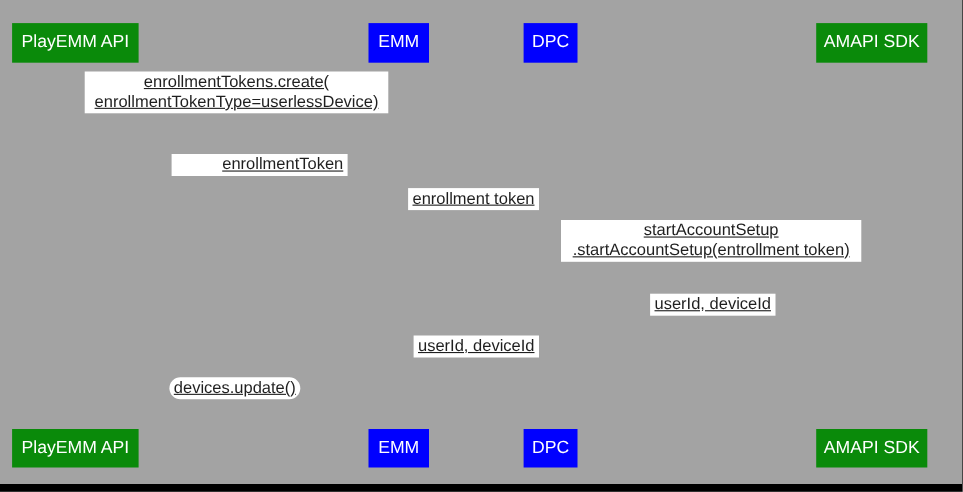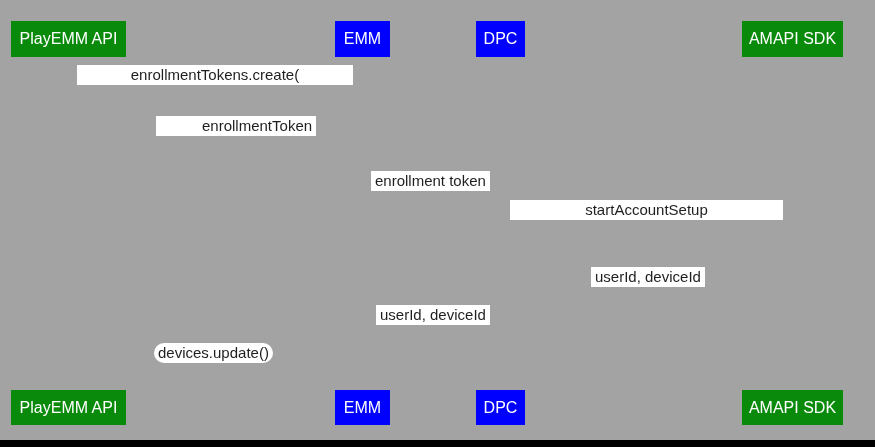--- a/index.html
+++ b/index.html
@@ -27,47 +27,50 @@
   }
   .msg {
     position: absolute;
     background: #ffffff;
     color: #1f1f1f;
     font-size: 15px;
     line-height: 18px;
     padding: 1px 4px;
     text-align: center;
     white-space: nowrap;
+    text-decoration: underline;
   }
   .msg span { display: block; }
 </style>
 </head>
 <body>
 
 <div class="canvas">
 
   <div class="actor" style="left: 11px; top: 21px; width: 115px; background-color: rgb(10, 138, 10);">PlayEMM API</div>
   <div class="actor" style="left: 335px; top: 21px; width: 55px; background-color: rgb(0, 0, 255);">EMM</div>
   <div class="actor" style="left: 476px; top: 21px; width: 49px; background-color: rgb(0, 0, 255);">DPC</div>
   <div class="actor" style="left: 742px; top: 21px; width: 101px; background-color: rgb(10, 138, 10);">AMAPI SDK</div>
 
   <div class="msg" style="left:77px; top:65px; min-width:268px;">
     <span>enrollmentTokens.create(</span>
+    <span>enrollmentTokenType=userlessDevice)</span>
   </div>
 
-  <div class="msg" style="left:156px; top:116px;padding-left:46px;">
+  <div class="msg" style="left:156px; top:140px;padding-left:46px;">
     <span>enrollmentToken</span>
   </div>
 
   <div class="msg" style="left:371px; top:171px;">
     <span>enrollment token</span>
   </div>
 
   <div class="msg" style="left:510px; top:200px; min-width:265px;">
     <span>startAccountSetup</span>
+    <span>.startAccountSetup(entrollment token)</span>
   </div>
 
   <div class="msg" style="left:591px; top:267px;">
     <span>userId, deviceId</span>
   </div>
 
   <div class="msg" style="left:376px; top:305px;">
     <span>userId, deviceId</span>
   </div>
 

